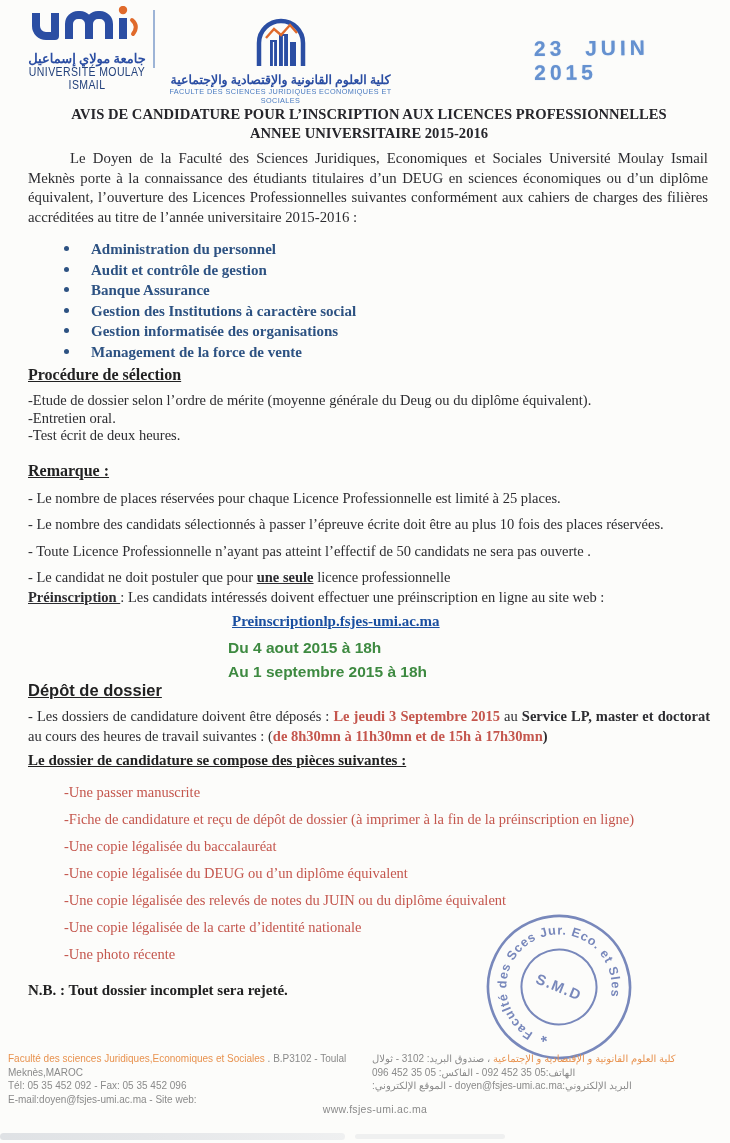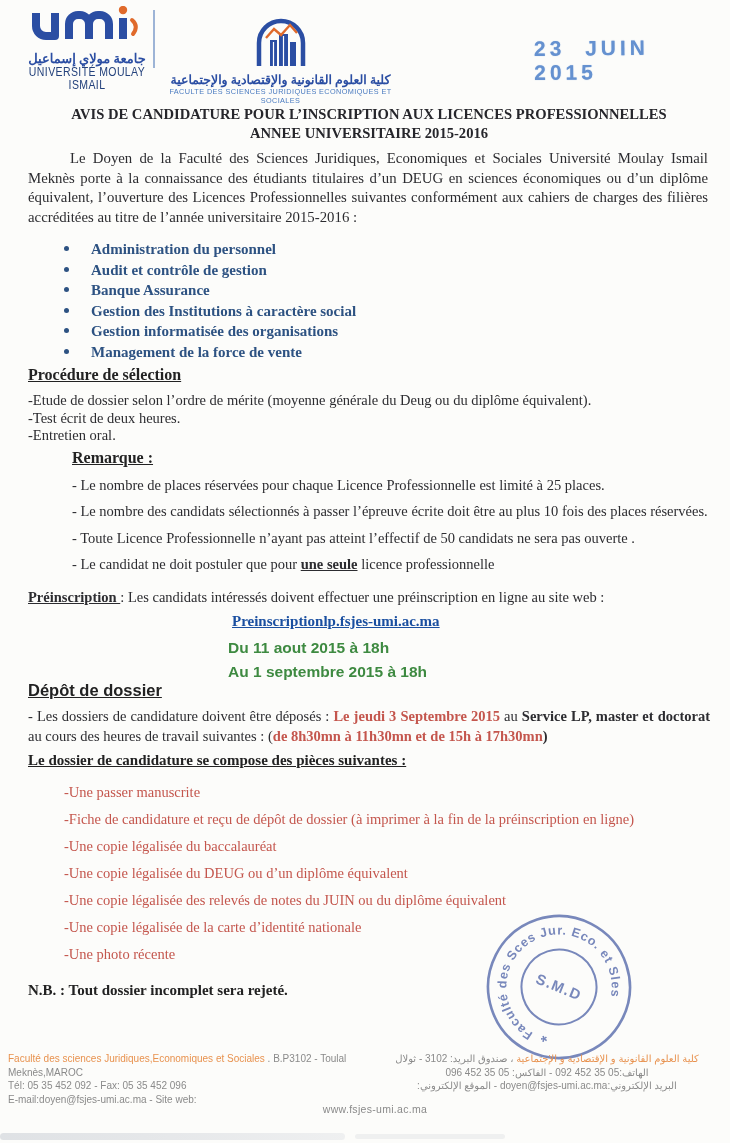--- a/index.html
+++ b/index.html
@@ -35,21 +35,21 @@
   .intro{position:absolute;top:149px;left:28px;right:22px;font-size:14.8px;line-height:19.5px;text-align:justify;text-indent:42px;}
   
   .programs{position:absolute;top:239px;left:64px;}
   .prog-item{display:flex;align-items:baseline;line-height:20.6px;}
   .prog-bullet{width:5px;height:5px;border-radius:50%;background:#2d5282;margin-right:22px;flex:0 0 auto;position:relative;top:-3px;}
   .prog-label{font-weight:bold;font-size:15px;color:#2d5282;}
   
   .sec-head{font-weight:bold;font-size:16px;text-decoration:underline;color:#222;}
   .selection{position:absolute;top:366px;left:28px;right:22px;}
   .selection .items{margin-top:8px;font-size:14.5px;line-height:17.5px;}
-  .remarque{position:absolute;top:449px;left:28px;right:20px;margin-left:44px;}
+  .remarque{position:absolute;top:462px;left:28px;right:20px;}
   .remarque .item{font-size:14.5px;line-height:17px;margin-top:9.5px;}
   .emph{font-weight:bold;text-decoration:underline;}
   
   .preins{position:absolute;top:589px;left:28px;right:20px;font-size:14.5px;}
   .preins .label{font-weight:bold;text-decoration:underline;}
   .preins-link{position:absolute;top:613px;left:232px;font-size:15px;font-weight:bold;color:#1a4fa0;text-decoration:underline;}
   .green-from{position:absolute;top:639px;left:228px;}
   .green-to{position:absolute;top:663px;left:228px;}
   .green{font-family:"Liberation Sans",sans-serif;font-weight:bold;font-size:15.5px;color:#3e8a41;}
   
@@ -61,21 +61,21 @@
   .pieces-head{position:absolute;top:752px;left:28px;font-weight:bold;font-size:15px;text-decoration:underline;color:#222;}
   .pieces{position:absolute;top:779px;left:64px;right:30px;}
   .piece-item{font-size:14.5px;line-height:27px;color:#c4564d;}
   
   .nb{position:absolute;top:982px;left:28px;font-weight:bold;font-size:15px;color:#222;}
   
   .stamp{position:absolute;left:478px;top:906px;width:162px;height:162px;opacity:.82;}
   
   .footer{position:absolute;top:1052px;left:0;width:730px;font-family:"Liberation Sans",sans-serif;font-size:10px;line-height:13.5px;color:#8a8a8a;}
   .footer .fr{position:absolute;left:8px;top:0;width:362px;}
-  .footer .ar{position:absolute;right:8px;top:0;width:350px;direction:rtl;text-align:center;}
+  .footer .ar{position:absolute;right:8px;top:0;width:350px;direction:rtl;text-align:left;}
   .footer .orange{color:#e8924f;}
   .footer-web{position:absolute;top:1103px;left:285px;width:180px;text-align:center;font-family:"Liberation Sans",sans-serif;font-size:10.5px;color:#8a8a8a;letter-spacing:.3px;}
   .bottom-stripe{position:absolute;bottom:3px;left:0;width:345px;height:7px;border-radius:4px;background:linear-gradient(90deg,#c7ccd3,#d7dadf 60%,#e4e6e9);opacity:.55;}
   .bottom-stripe2{position:absolute;bottom:4px;left:355px;width:150px;height:5px;border-radius:3px;background:#dcdee2;opacity:.4;}
 </style>
 </head>
 <body>
 
 <div class="page">
 
@@ -140,38 +140,38 @@
     <div class="prog-item">
         <span class="prog-bullet"></span>
         <span class="prog-label">Management de la  force de vente</span>
       </div>
   </div>
 
   <div class="selection">
     <span class="sec-head">Procédure de sélection</span>
     <div class="items">
       <div>-Etude de dossier selon l’ordre de  mérite (moyenne générale du Deug ou du diplôme équivalent).</div>
+      <div>-Entretien oral.</div>
       <div>-Test écrit de deux heures.</div>
-      <div>-Entretien oral.</div>
     </div>
   </div>
 
   <div class="remarque">
     <span class="sec-head">Remarque :</span>
     <div class="item">- Le nombre de places réservées pour  chaque Licence Professionnelle est limité à 25 places.</div>
     <div class="item">- Le nombre des candidats sélectionnés à passer l’épreuve écrite doit être au plus 10 fois des places réservées.</div>
     <div class="item">- Toute Licence Professionnelle n’ayant pas atteint l’effectif de 50 candidats ne sera pas ouverte .</div>
     <div class="item"><span>- Le candidat ne doit postuler que pour </span><span class="emph">une seule</span><span> licence professionnelle</span></div>
   </div>
 
   <div class="preins">
     <span class="label">Préinscription </span><span>: Les candidats intéressés doivent effectuer  une préinscription en ligne au site web :</span>
   </div>
   <div class="preins-link">Preinscriptionlp.fsjes-umi.ac.ma</div>
-  <div class="green-from green">Du 11 aout 2015 à 18h</div>
+  <div class="green-from green">Du 4 aout 2015 à 18h</div>
   <div class="green-to green">Au 1 septembre 2015 à 18h</div>
 
   <div class="depot">
     <span class="depot-head">Dépôt de dossier</span>
     <div class="depot-par">
       <span>- Les dossiers de  candidature doivent être déposés : </span><span class="red">Le jeudi 3 Septembre 2015</span><span> au </span><span class="bold">Service LP, master et doctorat</span><span> au cours des heures de travail suivantes : (</span><span class="red">de 8h30mn à 11h30mn et de 15h à 17h30mn</span><span class="bold">)</span>
     </div>
   </div>
 
   <div class="pieces-head">Le dossier de candidature se compose des pièces suivantes :</div>

